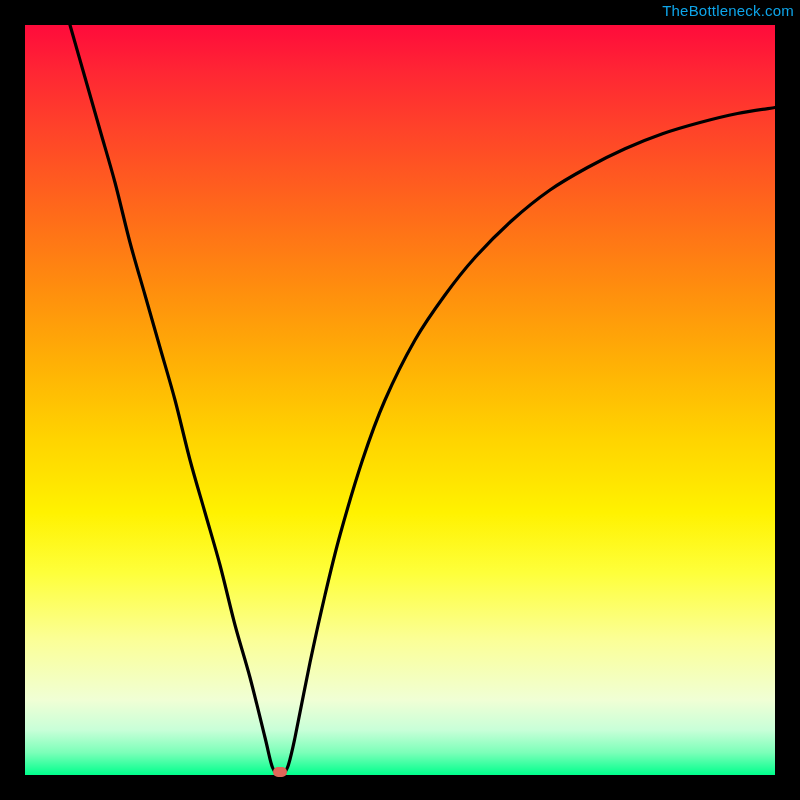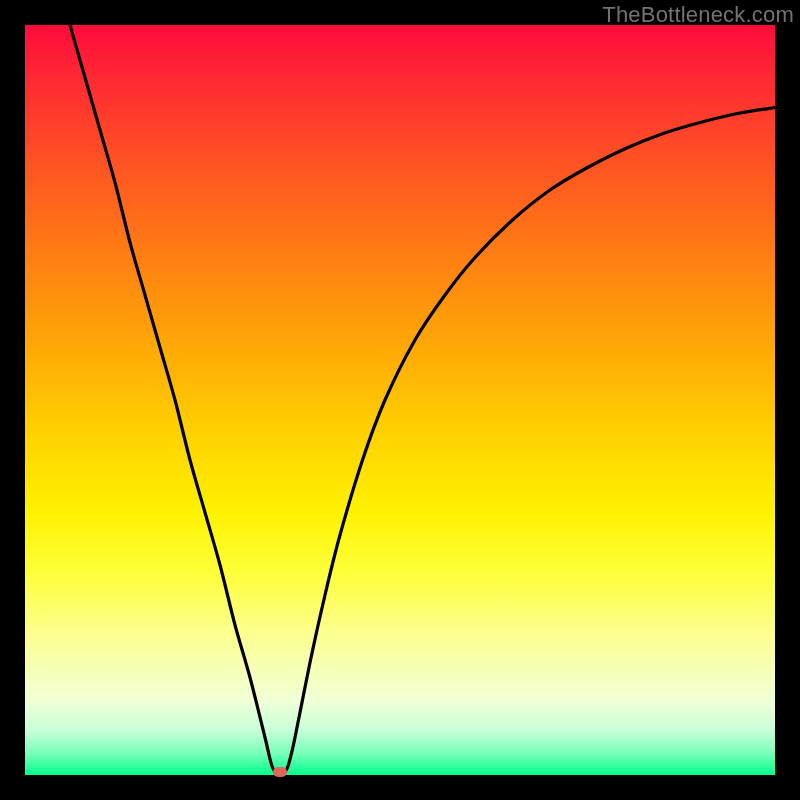--- a/index.html
+++ b/index.html
@@ -31,22 +31,22 @@
       #c8ffd8 94%,
       #7cffb9 97%,
       #00ff8c 100%
     );
   }
   .watermark {
     position: absolute;
     top: 2px;
     right: 6px;
     font-family: Arial, Helvetica, sans-serif;
-    font-size: 22px;
-    color: #737373;
+    font-size: 15px;
+    color: #0ea5e9;
     letter-spacing: 0.2px;
     font-weight: 500;
   }
   svg.curve {
     position: absolute;
     left: 0; top: 0;
     width: 750px; height: 750px;
   }
   .marker {
     position: absolute;

